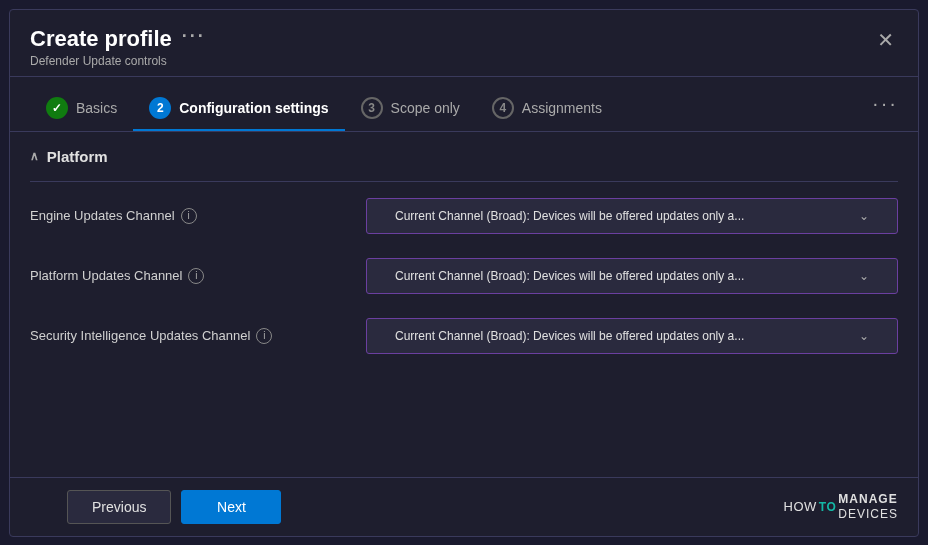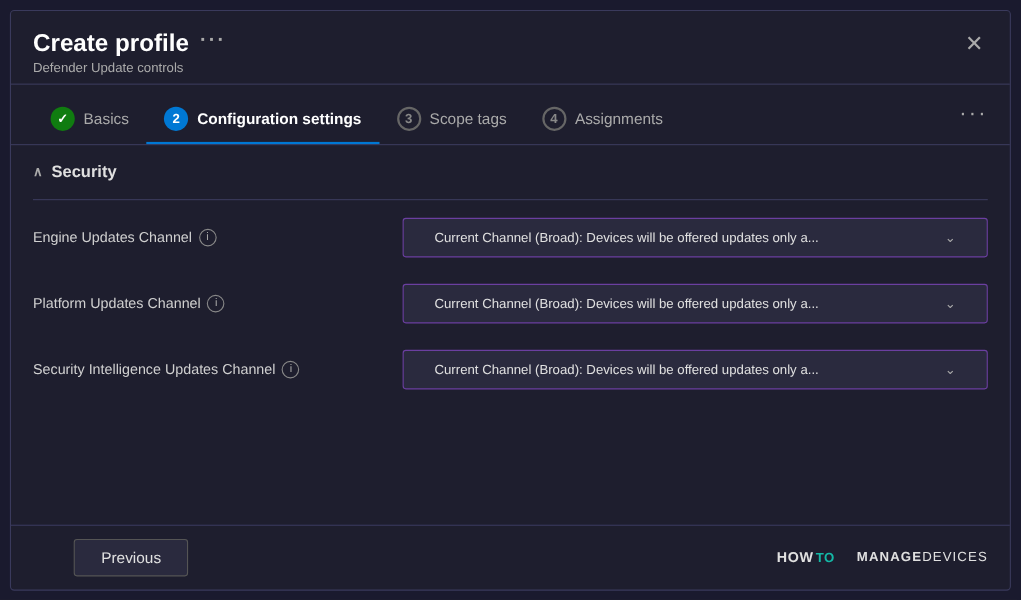--- a/index.html
+++ b/index.html
@@ -240,21 +240,21 @@
 
     .footer-logo {
       display: flex;
       align-items: center;
       gap: 2px;
       font-size: 11px;
       color: #aaaaaa;
       font-weight: 700;
       letter-spacing: 0.5px;
     }
-    .logo-how { color: #e0e0e0; font-size: 13px; font-weight: 700; }
+    .logo-how { color: #e0e0e0; font-size: 13px; font-weight: 400; }
     .logo-to { color: #14b8a6; font-size: 12px; font-weight: 700; }
     .logo-manage { color: #e0e0e0; font-size: 12px; font-weight: 700; letter-spacing: 1px; }
     .logo-devices { color: #e0e0e0; font-size: 12px; font-weight: 400; letter-spacing: 1px; }
   </style>
 </head>
 <body>
 
 <div class="modal">
 
   <div class="modal-header">
@@ -275,36 +275,36 @@
       <span>Basics</span>
     </div>
 
     <div class="step active">
       <div class="step-circle current">2</div>
       <span>Configuration settings</span>
     </div>
 
     <div class="step">
       <div class="step-circle future">3</div>
-      <span>Scope tags</span>
+      <span>Scope only</span>
     </div>
 
     <div class="step">
       <div class="step-circle future">4</div>
       <span>Assignments</span>
     </div>
 
     <div class="steps-more">···</div>
   </div>
 
   <div class="modal-content">
 
     <div class="section-header">
       <span class="chevron-icon">∧</span>
-      <span>Security</span>
+      <span>Platform</span>
     </div>
     <hr class="section-divider">
 
     <div class="setting-row">
       <div class="setting-label">
         <span>Engine Updates Channel</span>
         <span class="info-icon">i</span>
       </div>
       <div class="setting-dropdown">
         <span class="dropdown-text">Current Channel (Broad): Devices will be offered updates only a...</span>
@@ -332,24 +332,25 @@
         <span class="dropdown-text">Current Channel (Broad): Devices will be offered updates only a...</span>
         <span class="dropdown-arrow">⌄</span>
       </div>
     </div>
 
   </div>
 
   <div class="modal-footer">
     <div class="footer-left">
       <button class="btn-prev">Previous</button>
+      <button class="btn-next">Next</button>
     </div>
     <div class="footer-logo">
       <span class="logo-how">HOW</span>
       <span class="logo-to">TO</span>
-      <span style="display:flex;flex-direction:row;line-height:1.2;margin-left:18px;">
+      <span style="display:flex;flex-direction:column;line-height:1.2;margin-left:0;">
         <span class="logo-manage">MANAGE</span>
         <span class="logo-devices">DEVICES</span>
       </span>
     </div>
   </div>
 
 </div>
 
 </body></html>

